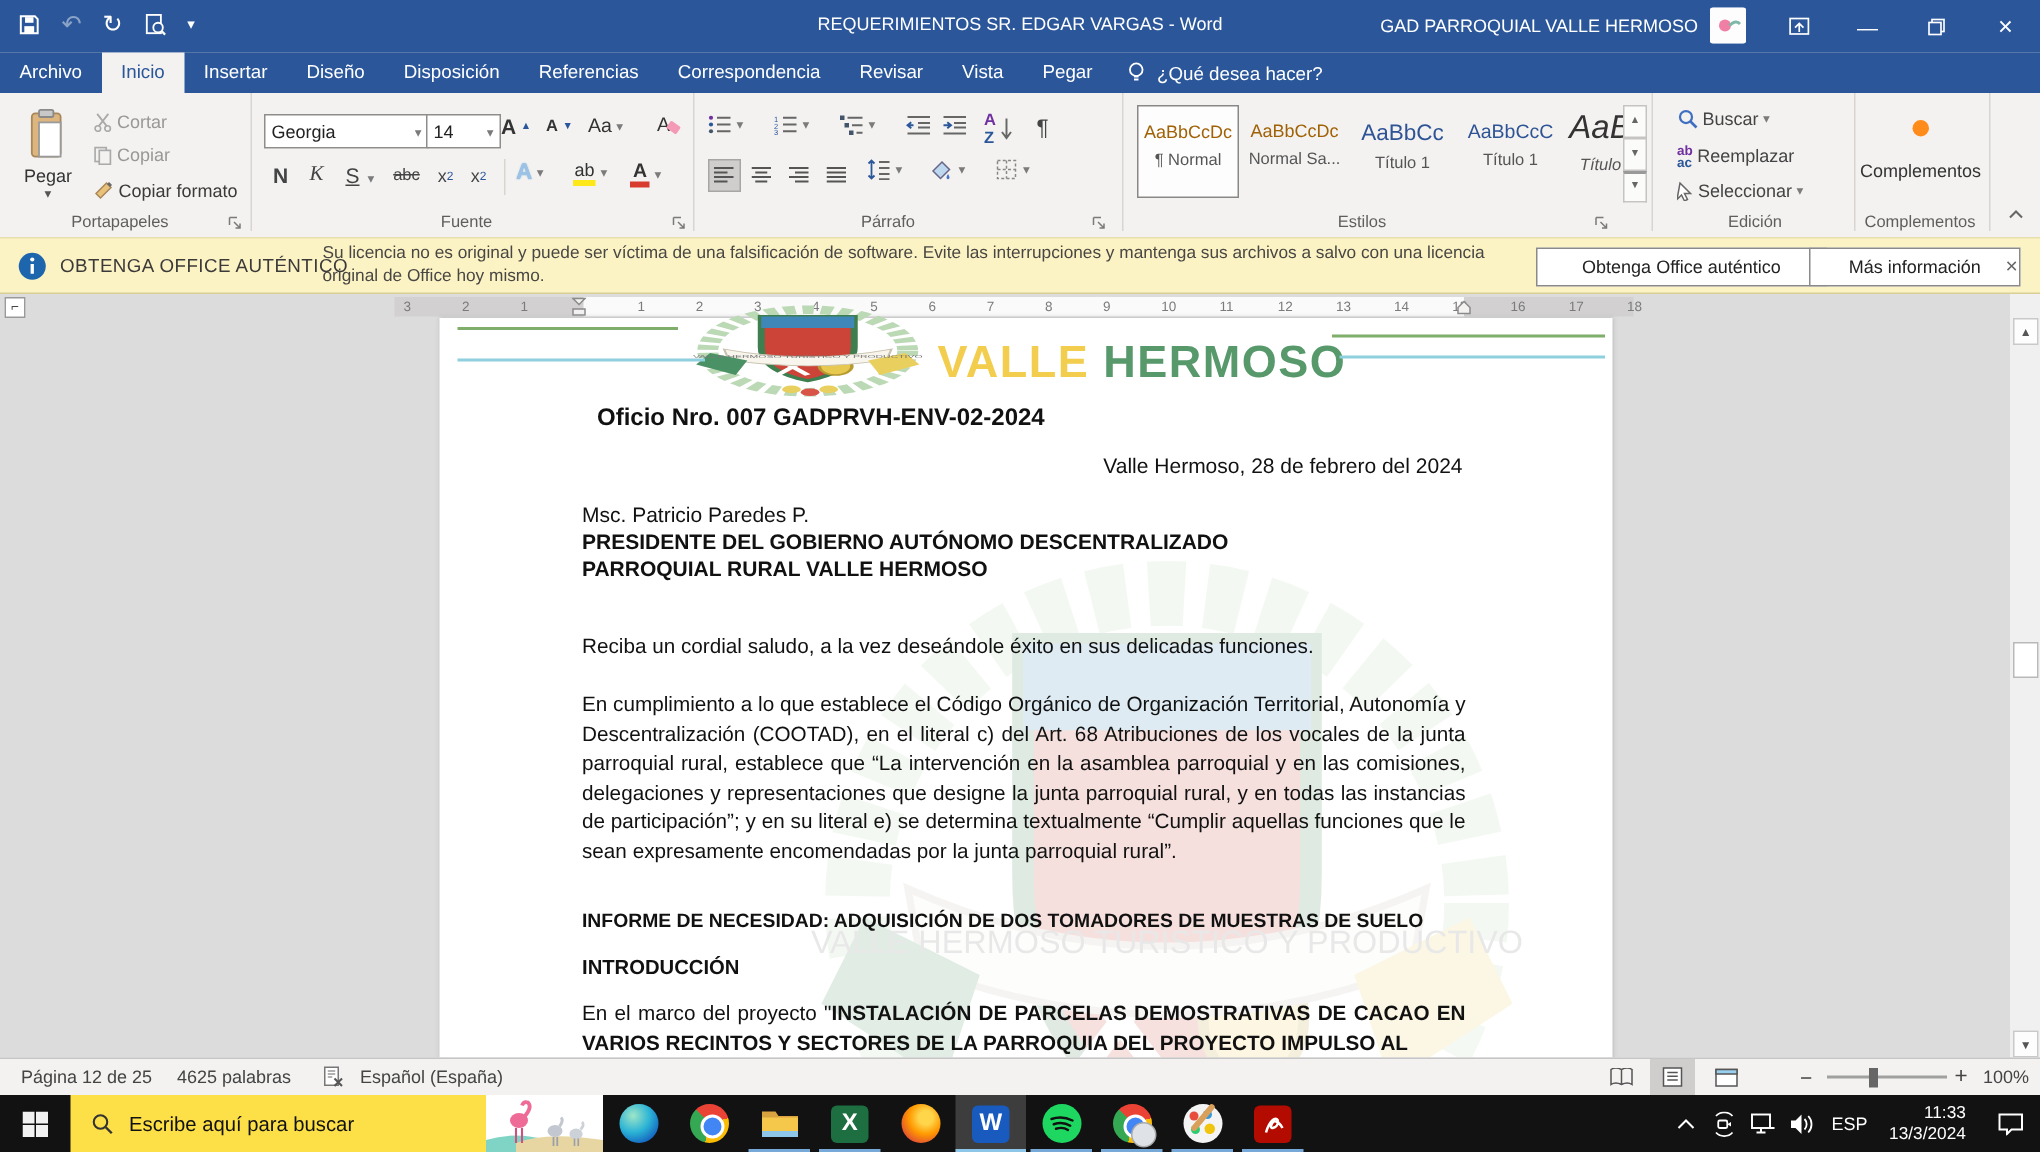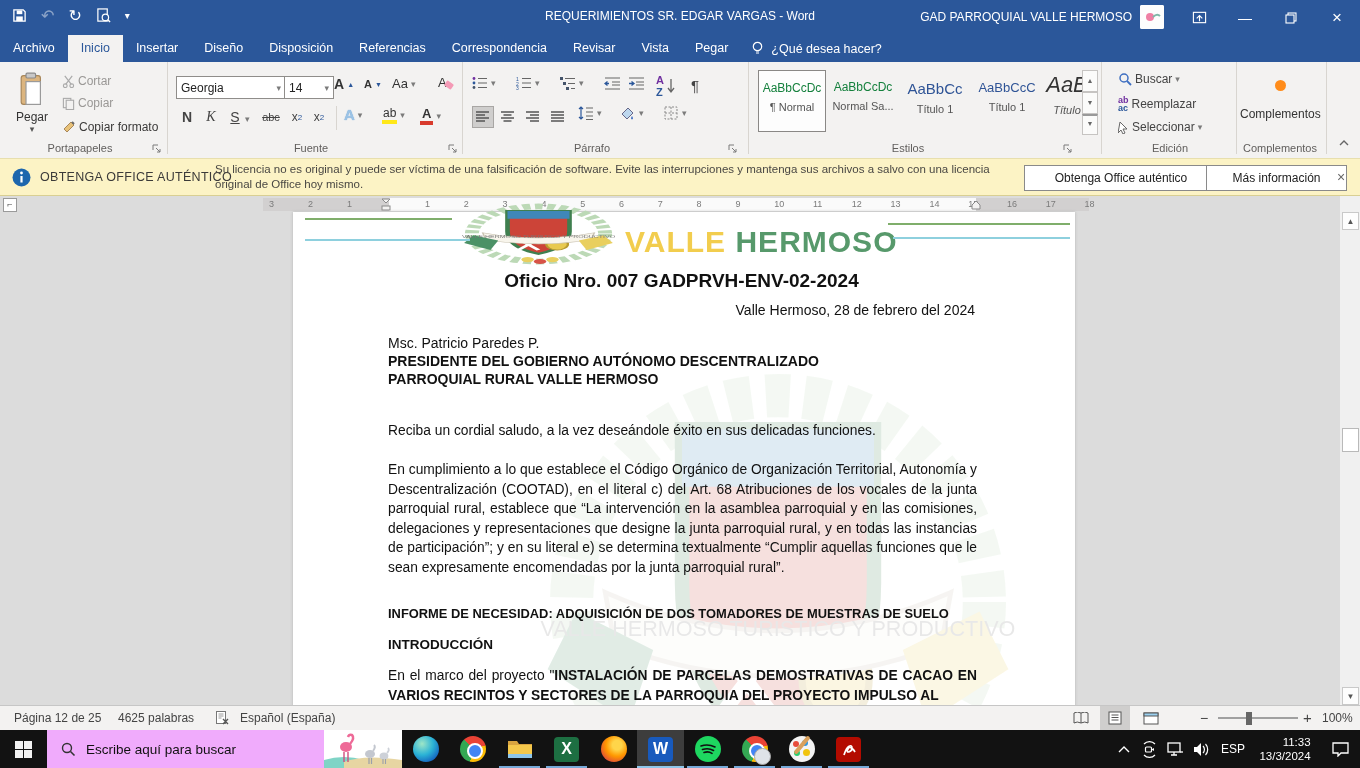--- a/index.html
+++ b/index.html
@@ -23,21 +23,21 @@
   .ribbon{left:0;top:62px;width:1360px;height:96px;background:#f3f2f1;font-size:12px;color:#444;}
   .gdiv{top:62px;width:1px;height:92px;background:#d8d5d0;}
   .glabel{font-size:11px;color:#605e5c;text-align:center;}
   .launcher{width:10px;height:10px;}
   .rbtn{display:flex;align-items:center;gap:3px;}
   .combo{background:#fff;border:1px solid #8f8d8a;height:21px;display:flex;align-items:center;
     font-size:12px;color:#222;padding:0 4px;justify-content:space-between;}
   .fmt{font-size:14px;color:#444;width:22px;height:22px;display:flex;align-items:center;justify-content:center;}
   .sel{background:#cfcecd;border:1px solid #a8a6a4;box-sizing:border-box;}
   .stylecard{width:66px;height:60px;text-align:center;}
-  .stylecard .sample{font-size:12px;color:#15803d;margin-top:10px;white-space:nowrap;overflow:hidden;}
+  .stylecard .sample{font-size:12px;color:#a16207;margin-top:10px;white-space:nowrap;overflow:hidden;}
   .stylecard .sname{font-size:11px;color:#555;margin-top:6px;white-space:nowrap;overflow:hidden;}
   .mini{font-size:9px;color:#7b7b7b;}
   
   .msgbar{left:0;top:158px;width:1360px;height:38px;background:#fcf3c5;border-top:1px solid #e7dfae;
     border-bottom:1px solid #d9cf93;box-sizing:border-box;}
   .msgbtn{background:#fff;border:1px solid #8a8a8a;font-size:12px;color:#222;height:24px;
     display:flex;align-items:center;justify-content:center;padding:0 12px;}
   
   .docarea{left:0;top:196px;width:1360px;height:509px;background:#dcdcdc;overflow:hidden;}
   .ruler{left:263px;top:2px;width:826px;height:13px;background:#d2d0d0;}
@@ -57,21 +57,21 @@
     box-sizing:border-box;font-size:12px;color:#444;}
   .sview{width:30px;height:24px;display:flex;align-items:center;justify-content:center;}
   
   .taskbar{left:0;top:730px;width:1360px;height:38px;background:#121212;display:flex;align-items:stretch;}
   .tslot{width:47px;display:flex;align-items:center;justify-content:center;position:relative;}
   .tslot .run{position:absolute;bottom:0;left:3px;right:3px;height:2px;background:#76a9d8;}
   .tslot.active{background:#3d3d3d;}
   .tico{width:26px;height:26px;border-radius:50%;}
   .sqico{width:25px;height:25px;border-radius:4px;display:flex;align-items:center;justify-content:center;
     color:#fff;font-weight:bold;font-size:16px;}
-  .search{width:355px;background:#f0abfc;display:flex;align-items:center;position:relative;}
+  .search{width:355px;background:#fde047;display:flex;align-items:center;position:relative;}
   .trayico{display:flex;align-items:center;justify-content:center;color:#fff;}
   .clock{color:#fff;font-size:11.5px;text-align:right;line-height:14px;}
   svg{display:block;}
 </style>
 </head>
 <body>
 
 <svg width="0" height="0" style="position:absolute">
   <defs>
     <g id="crest">
@@ -501,21 +501,21 @@
       </div>
       <div class="abs" style="left:332px;top:13px;font-size:30px;font-weight:bold;letter-spacing:1px;">
         <span style="color:#f2cd4e;">VALLE</span>
         <span style="color:#57996b;">HERMOSO</span>
       </div>
       <div class="abs hline" style="left:12px;top:6px;width:147px;background:#7fae6b;"></div>
       <div class="abs hline" style="left:12px;top:27px;width:165px;background:#8ed0de;"></div>
       <div class="abs hline" style="left:595px;top:11px;width:182px;background:#7fae6b;"></div>
       <div class="abs hline" style="left:600px;top:25px;width:177px;background:#8ed0de;"></div>
 
-      <div class="abs doc-text" style="left:94px;top:58px;width:589px;text-align:center;font-weight:bold;font-size:19px;">Oficio Nro. 007 GADPRVH-ENV-02-2024</div>
+      <div class="abs doc-text" style="left:105px;top:58px;width:589px;text-align:left;font-weight:bold;font-size:16px;">Oficio Nro. 007 GADPRVH-ENV-02-2024</div>
       <div class="abs doc-text" style="left:95px;top:90px;width:587px;text-align:right;font-size:14px;">Valle Hermoso, 28 de febrero del 2024</div>
 
       <div class="abs doc-text" style="left:95px;top:122px;font-size:14px;line-height:18.2px;width:589px;">
         <div>Msc. Patricio Paredes P.</div>
         <div style="font-weight:bold;">PRESIDENTE DEL GOBIERNO AUTÓNOMO DESCENTRALIZADO</div>
         <div style="font-weight:bold;">PARROQUIAL RURAL VALLE HERMOSO</div>
       </div>
 
       <div class="abs doc-text" style="left:95px;top:211px;width:589px;font-size:13.8px;">Reciba un cordial saludo, a la vez deseándole éxito en sus delicadas funciones.</div>
 

